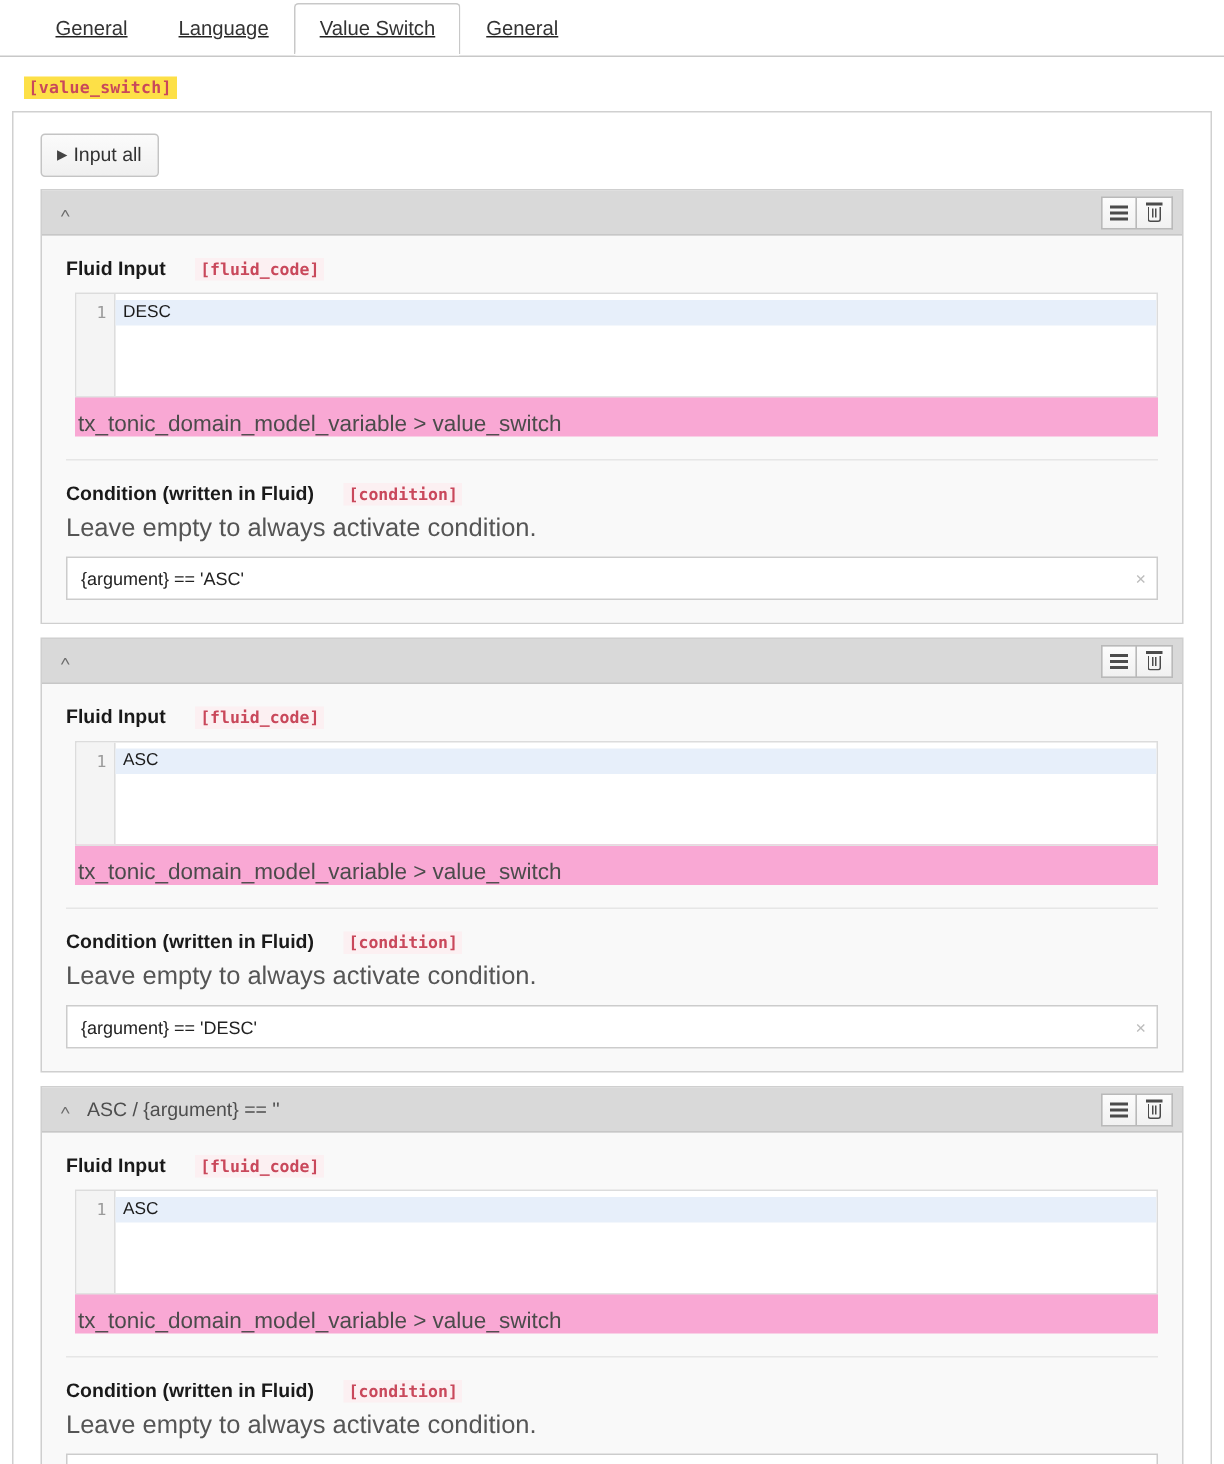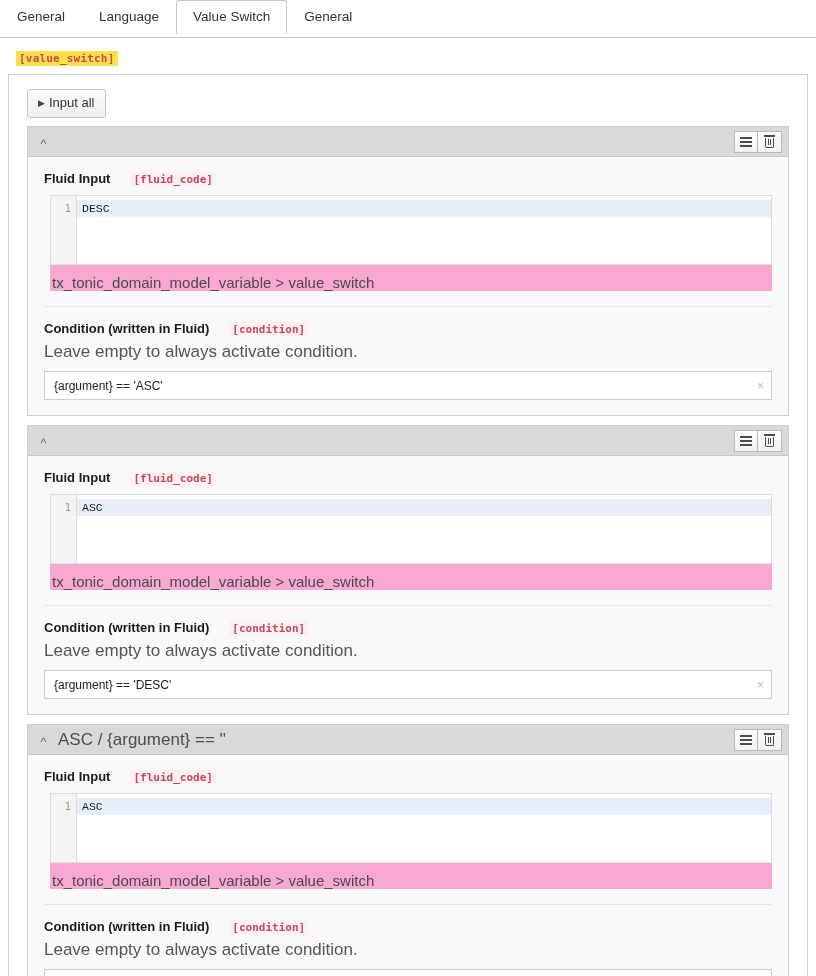--- a/index.html
+++ b/index.html
@@ -10,24 +10,25 @@
     font-family: "Liberation Sans", sans-serif;
     font-size: 13px;
     color: #212121;
     overflow: hidden;
   }
 
   
   .tabbar {
     position: relative;
     height: 38px;
-    padding-left: 0;
+    padding-left: 20px;
     display: flex;
-    align-items: flex-start;
-    background: #ffffff;
+    align-items: center;
+    background: #ffffff;
+    text-decoration: underline;
   }
   .tabbar::after {
     content: "";
     position: absolute;
     left: 0; right: 0; bottom: 0;
     height: 1px;
     background: #c8c8c8;
   }
   .tab {
     position: relative;
@@ -117,21 +118,21 @@
   }
   .chev {
     width: 13px;
     color: #6d6d6d;
     font-size: 12px;
     line-height: 1;
     flex: 0 0 auto;
     transform: scaleY(0.75);
   }
   .panel-title {
-    font-size: 17px;
+    font-size: 13px;
     color: #4e4e4e;
     margin-left: 5px;
     white-space: nowrap;
     overflow: hidden;
   }
   .panel-actions {
     margin-left: auto;
     display: flex;
     align-items: center;
     padding-right: 6px;
@@ -222,21 +223,21 @@
     padding-right: 5px;
     font-family: "DejaVu Sans Mono", monospace;
     font-size: 11px;
     color: #9a9a9a;
     line-height: 17px;
     flex: 0 0 auto;
   }
   .code-area {
     flex: 1 1 auto;
     padding-top: 4px;
-    font-family: Liberation Mono, monospace;
+    font-family: Liberation Sans, sans-serif;
     font-size: 11.5px;
     color: #1b1b1b;
     line-height: 17px;
   }
   .code-line-active {
     background: #e7effa;
     padding-left: 5px;
   }
   .editor-footer {
     font-size: 15px;

